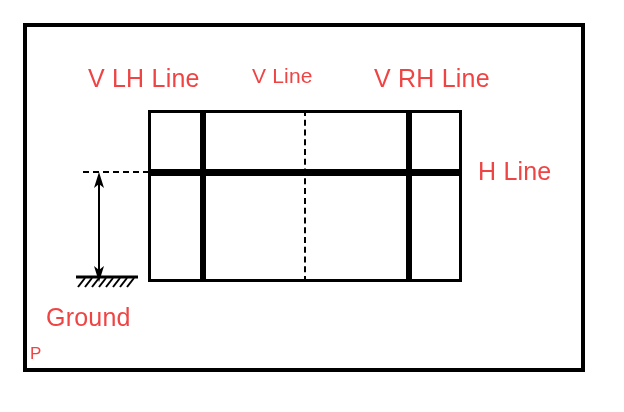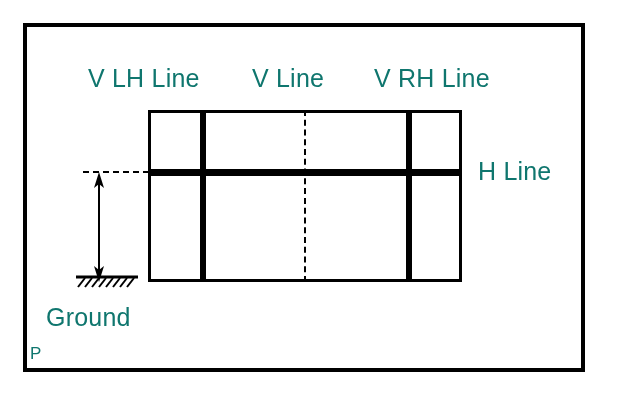--- a/index.html
+++ b/index.html
@@ -85,34 +85,34 @@
   #ground-symbol {
     position: absolute;
     left: 76px;
     top: 275px;
     width: 62px;
     height: 14px;
   }
   
   .label {
     position: absolute;
-    color: #0f766e;
+    color: #ef4444;
     white-space: nowrap;
     font-weight: normal;
   }
   #lbl-vlh {
     left: 88px;
     top: 64px;
     font-size: 25px;
     letter-spacing: 0.2px;
   }
   #lbl-v {
     left: 252px;
     top: 64px;
-    font-size: 25px;
+    font-size: 21px;
     letter-spacing: 0.2px;
   }
   #lbl-vrh {
     left: 374px;
     top: 64px;
     font-size: 25px;
     letter-spacing: 0.2px;
   }
   #lbl-h {
     left: 478px;

